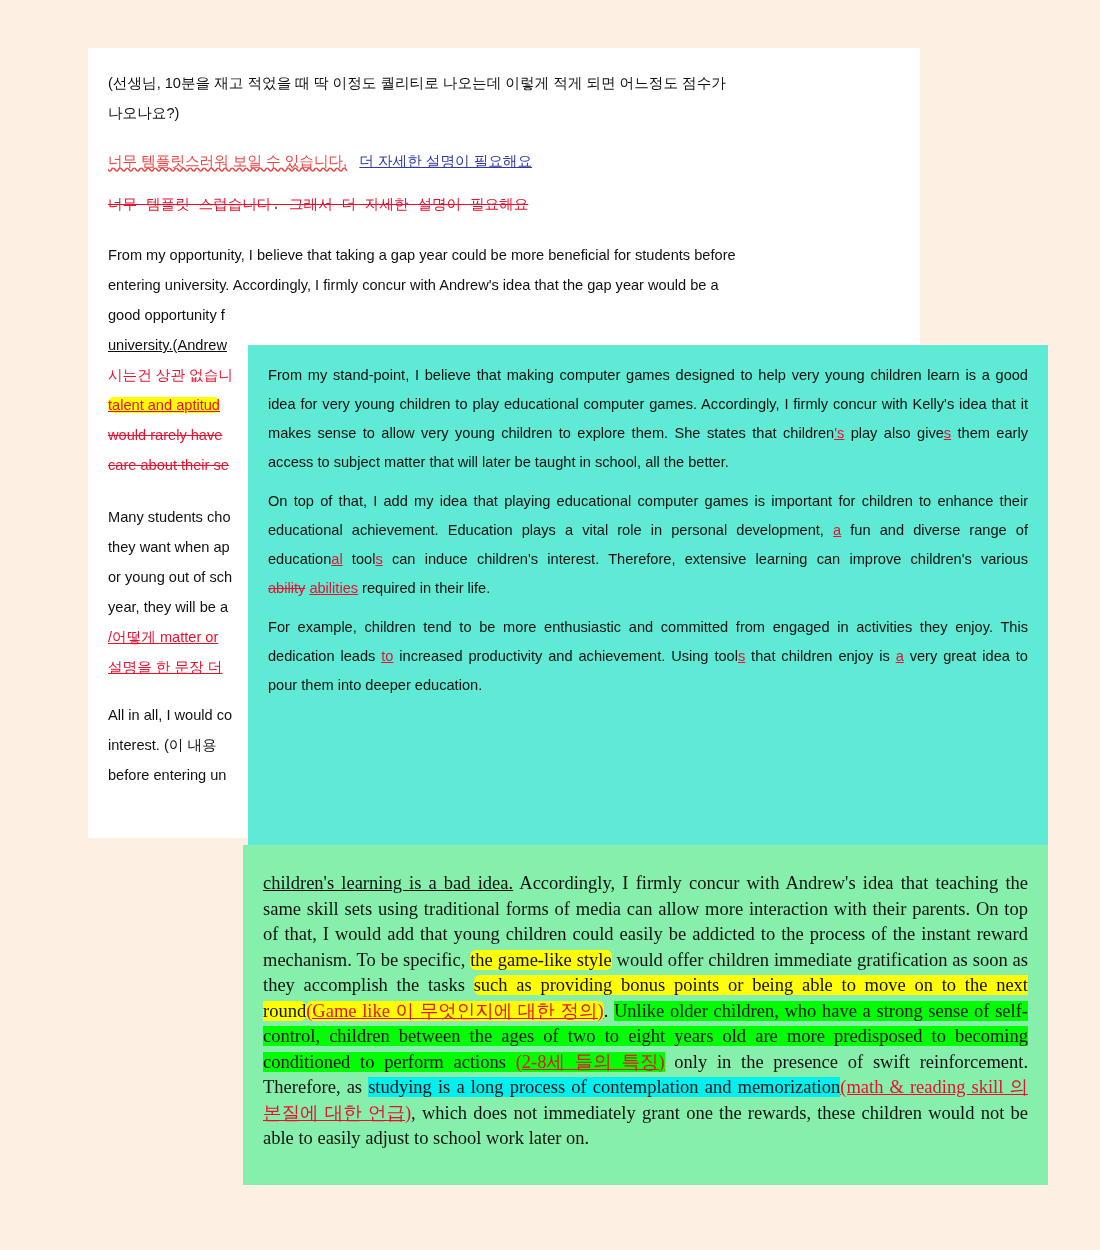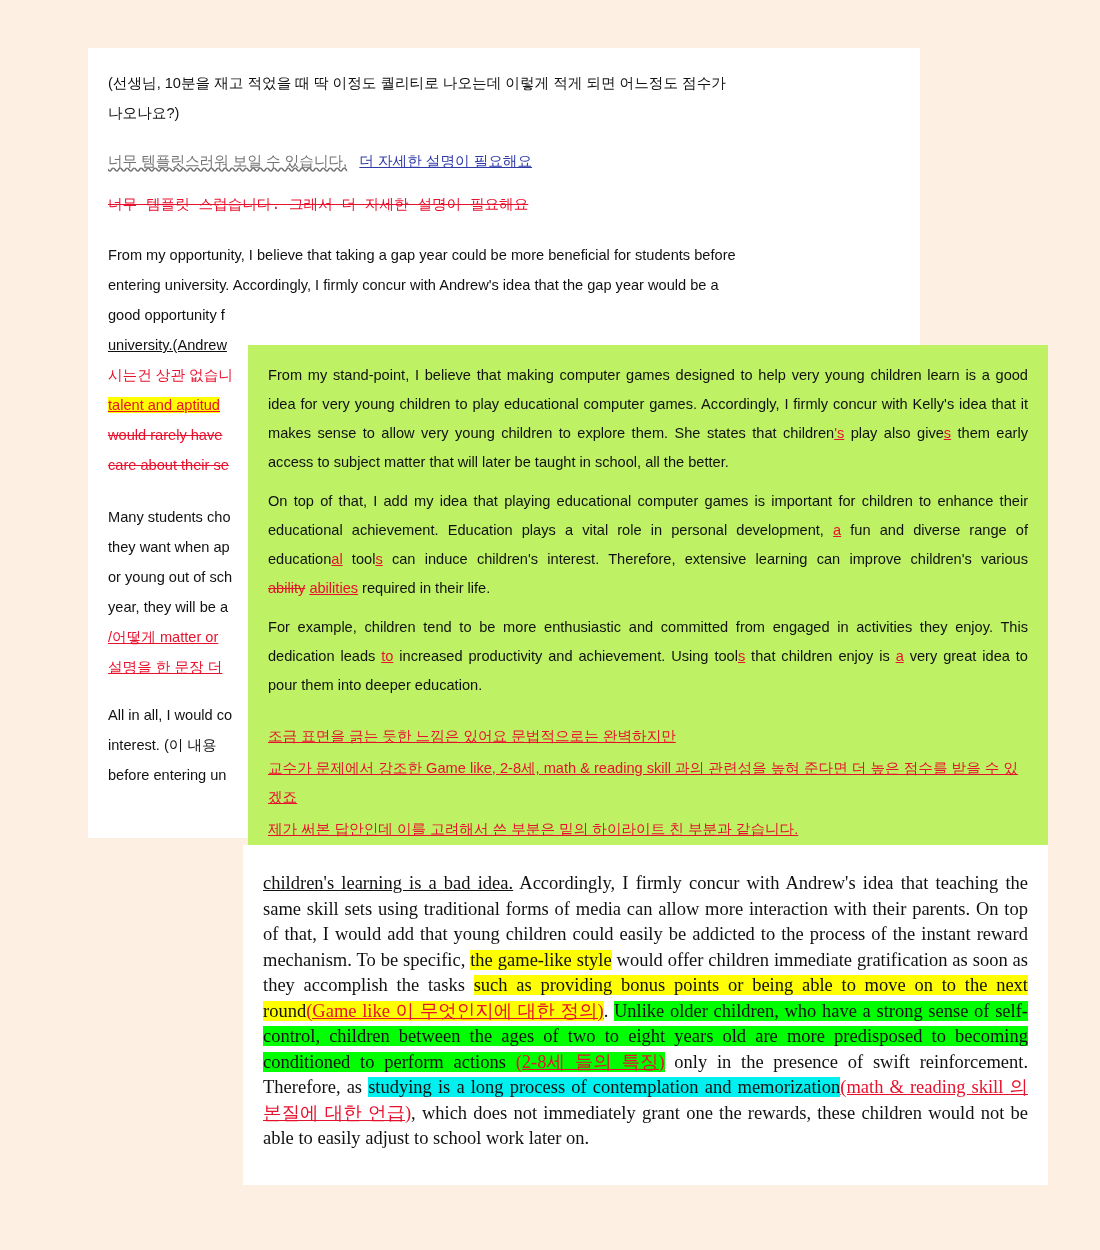--- a/index.html
+++ b/index.html
@@ -32,35 +32,35 @@
     line-height: 30px;
     color: #111111;
     text-align: justify;
   }
 
   .red { color: #e8112d; }
   .red-u { color: #e8112d; text-decoration: underline; }
   .blue-u { color: #2f3aa8; text-decoration: underline; }
   .strike-red { color: #e8112d; text-decoration: line-through; }
   .wavy {
-    color: #737373;
+    color: #ef4444;
     text-decoration: underline;
     text-decoration-style: wavy;
   }
-  .hl-yellow { background: #ffff00; }
+  .hl-yellow { background: #ffff00; border-radius: 6px; }
   .u { text-decoration: underline; }
 
   
   .panel-mid {
     position: absolute;
     left: 248px;
     top: 345px;
     width: 800px;
     height: 500px;
-    background: #bef264;
+    background: #5eead4;
     box-sizing: border-box;
     padding: 16px 20px 10px 20px;
   }
   .panel-mid p {
     margin: 0 0 10px 0;
     font-size: 14.6px;
     line-height: 29px;
     color: #111111;
     text-align: justify;
   }
@@ -74,21 +74,21 @@
     text-align: left;
   }
 
   
   .panel-front {
     position: absolute;
     left: 243px;
     top: 845px;
     width: 805px;
     height: 340px;
-    background: #ffffff;
+    background: #86efac;
     box-sizing: border-box;
     padding: 26px 20px 10px 20px;
   }
   .panel-front p {
     margin: 0;
     font-family: "Liberation Serif", serif;
     font-size: 18.5px;
     line-height: 25.5px;
     color: #111111;
     text-align: justify;
@@ -152,29 +152,18 @@
   </p>
 
   <p>
     <span>On top of that, I add my idea that playing educational computer games is important for children to enhance their educational achievement. Education plays a vital role in personal development, </span><span class="red-u">a</span><span> fun and diverse range of education</span><span class="red-u">al</span><span> tool</span><span class="red-u">s</span><span> can induce children's interest. Therefore, extensive learning can improve children's various </span><span class="strike-red">ability</span><span>&nbsp;</span><span class="red-u">abilities</span><span> required in their life.</span>
   </p>
 
   <p>
     <span>For example, children tend to be more enthusiastic and committed from engaged in activities they enjoy. This dedication leads </span><span class="red-u">to</span><span> increased productivity and achievement. Using tool</span><span class="red-u">s</span><span> that children enjoy is </span><span class="red-u">a</span><span> very great idea to pour them into deeper education.</span>
   </p>
 
-  <div class="korblock">
-    <p>
-      <span class="u">조금 표면을 긁는 듯한 느낌은 있어요 문법적으로는 완벽하지만</span>
-    </p>
-    <p>
-      <span class="u">교수가 문제에서 강조한 Game like, 2-8세, math &amp; reading skill 과의 관련성을 높혀 준다면 더 높은 점수를 받을 수 있겠죠</span>
-    </p>
-    <p>
-      <span class="u">제가 써본 답안인데 이를 고려해서 쓴 부분은 밑의 하이라이트 친 부분과 같습니다.</span>
-    </p>
-  </div>
 
 </div>
 
 <div class="panel-front">
   <p><span class="u">children's learning is a bad idea.</span><span> Accordingly, I firmly concur with Andrew's idea that teaching the same skill sets using traditional forms of media can allow more interaction with their parents. On top of that, I would add that young children could easily be addicted to the process of the instant reward mechanism. To be specific, </span><span class="hl-yellow">the game-like style</span><span> would offer children immediate gratification as soon as they accomplish the tasks </span><span class="hl-yellow">such as providing bonus points or being able to move on to the next round</span><span class="hl-yellow red-u">(Game like 이 무엇인지에 대한 정의)</span><span>. </span><span class="hl-green">Unlike older children, who have a strong sense of self-control, children between the ages of two to eight years old are more predisposed to becoming conditioned to perform actions </span><span class="hl-green red-u">(2-8세 들의 특징)</span><span> only in the presence of swift reinforcement. Therefore, as </span><span class="hl-cyan">studying is a long process of contemplation and memorization</span><span class="red-u">(math &amp; reading skill 의 본질에 대한 언급)</span><span>, which does not immediately grant one the rewards, these children would not be able to easily adjust to school work later on.</span></p>
 </div>
 
 </body></html>

